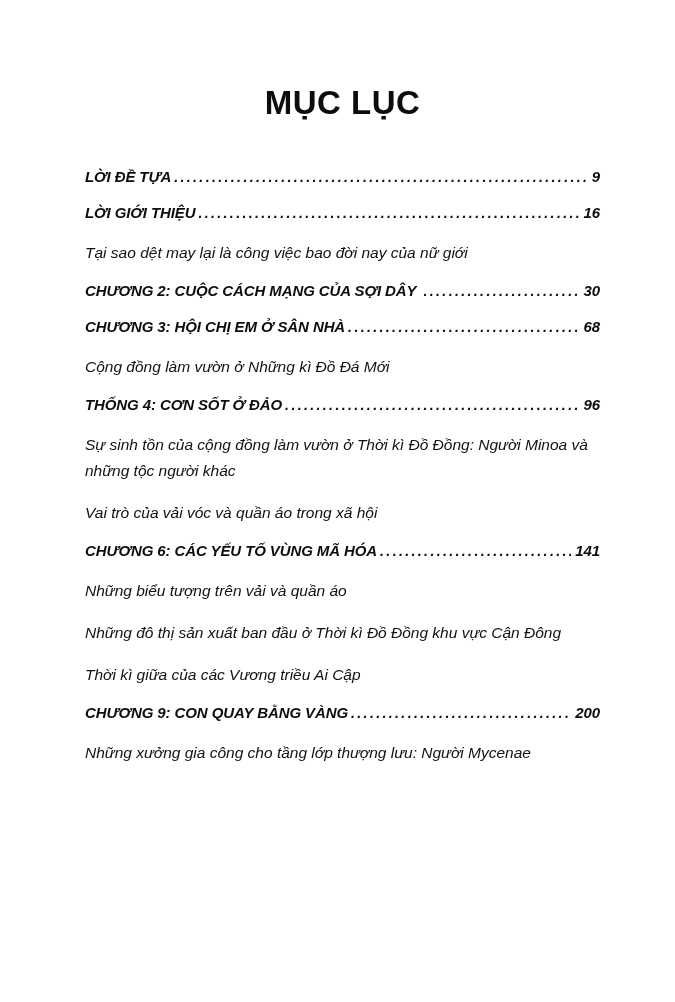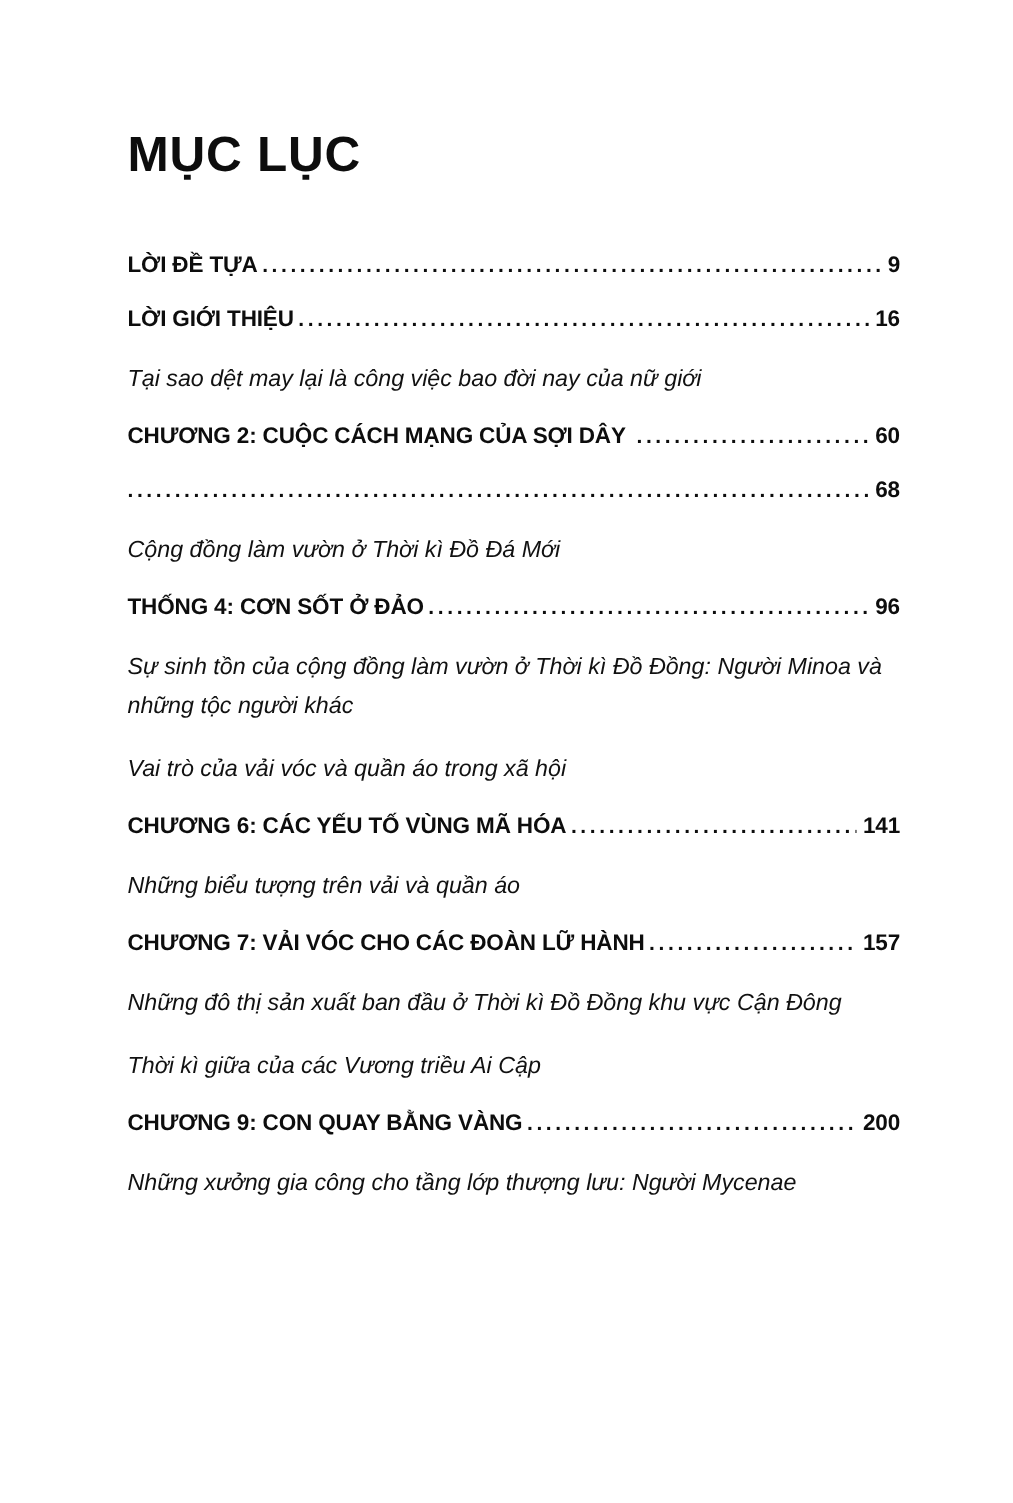--- a/index.html
+++ b/index.html
@@ -17,36 +17,38 @@
   }
   .page {
     box-sizing: border-box;
     width: 675px;
     height: 1002px;
     padding: 84px 75px 0 85px;
     background: #ffffff;
   }
   .toc-title {
     margin: 0 0 46px 0;
+    text-align: center;
     font-size: 33px;
     font-weight: 800;
     letter-spacing: 0.5px;
     color: #0d0d0d;
   }
   .toc-list {
     width: 100%;
   }
   .toc-row {
     display: flex;
     align-items: baseline;
     font-size: 15px;
     font-weight: 700;
     letter-spacing: -0.1px;
     margin-bottom: 19px;
     cursor: pointer;
+    font-style: italic;
   }
   .toc-label {
     white-space: pre;
     margin-right: 3px;
   }
   .toc-leader {
     flex: 1;
     overflow: hidden;
     white-space: nowrap;
     margin-right: 4px;
@@ -97,30 +99,31 @@
   </div>
 
   <div class="toc-entry">
     <div class="toc-subtitle">Tại sao dệt may lại là công việc bao đời nay của nữ giới</div>
   </div>
 
   <div class="toc-entry">
     <div class="toc-row">
       <span class="toc-label">CHƯƠNG 2: CUỘC CÁCH MẠNG CỦA SỢI DÂY&nbsp;</span>
       <span class="toc-leader"></span>
-      <span class="toc-page">60</span>
+      <span class="toc-page">30</span>
     </div>
   </div>
 
   <div class="toc-entry">
     <div class="toc-row">
+      <span class="toc-label">CHƯƠNG 3: HỘI CHỊ EM Ở SÂN NHÀ</span>
       <span class="toc-leader"></span>
       <span class="toc-page">68</span>
     </div>
-    <div class="toc-subtitle">Cộng đồng làm vườn ở Thời kì Đồ Đá Mới</div>
+    <div class="toc-subtitle">Cộng đồng làm vườn ở Những kì Đồ Đá Mới</div>
   </div>
 
   <div class="toc-entry">
     <div class="toc-row">
       <span class="toc-label">THỐNG 4: CƠN SỐT Ở ĐẢO</span>
       <span class="toc-leader"></span>
       <span class="toc-page">96</span>
     </div>
     <div class="toc-subtitle">Sự sinh tồn của cộng đồng làm vườn ở Thời kì Đồ Đồng: Người Minoa và những tộc người khác</div>
   </div>
@@ -132,25 +135,20 @@
   <div class="toc-entry">
     <div class="toc-row">
       <span class="toc-label">CHƯƠNG 6: CÁC YẾU TỐ VÙNG MÃ HÓA</span>
       <span class="toc-leader"></span>
       <span class="toc-page">141</span>
     </div>
     <div class="toc-subtitle">Những biểu tượng trên vải và quần áo</div>
   </div>
 
   <div class="toc-entry">
-    <div class="toc-row">
-      <span class="toc-label">CHƯƠNG 7: VẢI VÓC CHO CÁC ĐOÀN LỮ HÀNH</span>
-      <span class="toc-leader"></span>
-      <span class="toc-page">157</span>
-    </div>
     <div class="toc-subtitle">Những đô thị sản xuất ban đầu ở Thời kì Đồ Đồng khu vực Cận Đông</div>
   </div>
 
   <div class="toc-entry">
     <div class="toc-subtitle">Thời kì giữa của các Vương triều Ai Cập</div>
   </div>
 
   <div class="toc-entry">
     <div class="toc-row">
       <span class="toc-label">CHƯƠNG 9: CON QUAY BẰNG VÀNG</span>

